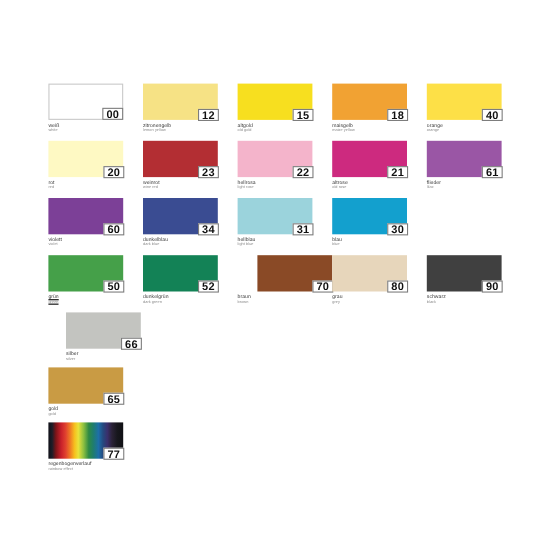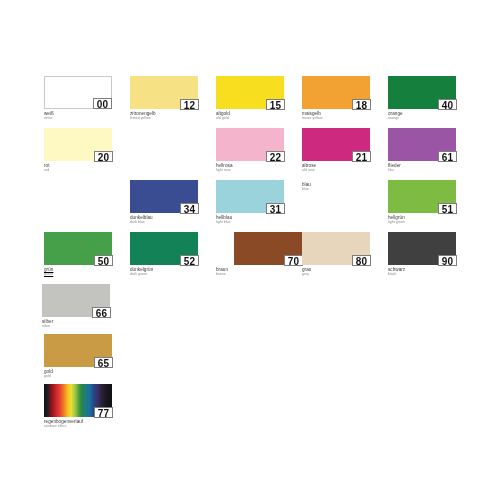--- a/index.html
+++ b/index.html
@@ -124,33 +124,40 @@
       <div class="label-en">old gold</div>
     </div>
     <div class="swatch-cell" style="left: 302px; top: 76px;">
       <div class="swatch-box" style="background: rgb(241, 162, 51);">
         <div class="code-badge">18</div>
       </div>
       <div class="label-de">maisgelb</div>
       <div class="label-en">maize yellow</div>
     </div>
     <div class="swatch-cell" style="left: 388px; top: 76px;">
-      <div class="swatch-box" style="background: #15803d; padding-left: 12px;">
+      <div class="swatch-box" style="background: #fde047; padding-left: 12px;">
         <div class="code-badge">40</div>
       </div>
       <div class="label-de">orange</div>
       <div class="label-en">orange</div>
     </div>
     <div class="swatch-cell" style="left: 44px; top: 128px;">
       <div class="swatch-box" style="background: #fef9c3;">
         <div class="code-badge">20</div>
       </div>
       <div class="label-de">rot</div>
       <div class="label-en">red</div>
     </div>
+    <div class="swatch-cell" style="left: 130px; top: 128px;">
+      <div class="swatch-box" style="background: rgb(179, 46, 51);">
+        <div class="code-badge">23</div>
+      </div>
+      <div class="label-de">weinrot</div>
+      <div class="label-en">wine red</div>
+    </div>
     <div class="swatch-cell" style="left: 216px; top: 128px;">
       <div class="swatch-box" style="background: rgb(244, 180, 203);">
         <div class="code-badge">22</div>
       </div>
       <div class="label-de">hellrosa</div>
       <div class="label-en">light rose</div>
     </div>
     <div class="swatch-cell" style="left: 302px; top: 128px;">
       <div class="swatch-box" style="background: rgb(205, 42, 127);">
         <div class="code-badge">21</div>
@@ -158,44 +165,47 @@
       <div class="label-de">altrose</div>
       <div class="label-en">old rose</div>
     </div>
     <div class="swatch-cell" style="left: 388px; top: 128px;">
       <div class="swatch-box" style="background: rgb(154, 86, 165);">
         <div class="code-badge">61</div>
       </div>
       <div class="label-de">flieder</div>
       <div class="label-en">lilac</div>
     </div>
+    <div class="swatch-cell" style="left: 44px; top: 180px;">
+      <div class="swatch-box" style="background: rgb(124, 64, 151);">
+        <div class="code-badge">60</div>
+      </div>
+      <div class="label-de">violett</div>
+      <div class="label-en">violet</div>
+    </div>
     <div class="swatch-cell" style="left: 130px; top: 180px;">
       <div class="swatch-box" style="background: rgb(58, 76, 146);">
         <div class="code-badge">34</div>
       </div>
       <div class="label-de">dunkelblau</div>
       <div class="label-en">dark blue</div>
     </div>
     <div class="swatch-cell" style="left: 216px; top: 180px;">
       <div class="swatch-box" style="background: rgb(155, 211, 220);">
         <div class="code-badge">31</div>
       </div>
       <div class="label-de">hellblau</div>
       <div class="label-en">light blue</div>
     </div>
     <div class="swatch-cell" style="left: 302px; top: 180px;">
+      <div class="swatch-box" style="background: rgb(19, 160, 206);">
+        <div class="code-badge">30</div>
+      </div>
       <div class="label-de">blau</div>
       <div class="label-en">blue</div>
-    </div>
-    <div class="swatch-cell" style="left: 388px; top: 180px;">
-      <div class="swatch-box" style="background: rgb(125, 187, 66);">
-        <div class="code-badge">51</div>
-      </div>
-      <div class="label-de">hellgrün</div>
-      <div class="label-en">light green</div>
     </div>
     <div class="swatch-cell" style="left: 44px; top: 232px; text-decoration: underline;">
       <div class="swatch-box" style="background: rgb(69, 160, 73);">
         <div class="code-badge">50</div>
       </div>
       <div class="label-de">grün</div>
       <div class="label-en">green</div>
     </div>
     <div class="swatch-cell" style="left: 130px; top: 232px;">
       <div class="swatch-box" style="background: rgb(19, 130, 86);">
@@ -218,21 +228,21 @@
       <div class="label-de">grau</div>
       <div class="label-en">grey</div>
     </div>
     <div class="swatch-cell" style="left: 388px; top: 232px;">
       <div class="swatch-box" style="background: #404040; text-decoration: underline;">
         <div class="code-badge">90</div>
       </div>
       <div class="label-de">schwarz</div>
       <div class="label-en">black</div>
     </div>
-    <div class="swatch-cell" style="left: 42px; top: 284px;">
+    <div class="swatch-cell" style="left: 60px; top: 284px;">
       <div class="swatch-box" style="background: rgb(195, 196, 192);">
         <div class="code-badge">66</div>
       </div>
       <div class="label-de">silber</div>
       <div class="label-en">silver</div>
     </div>
     <div class="swatch-cell" style="left: 44px; top: 334px;">
       <div class="swatch-box" style="background: rgb(201, 155, 68);">
         <div class="code-badge">65</div>
       </div>

